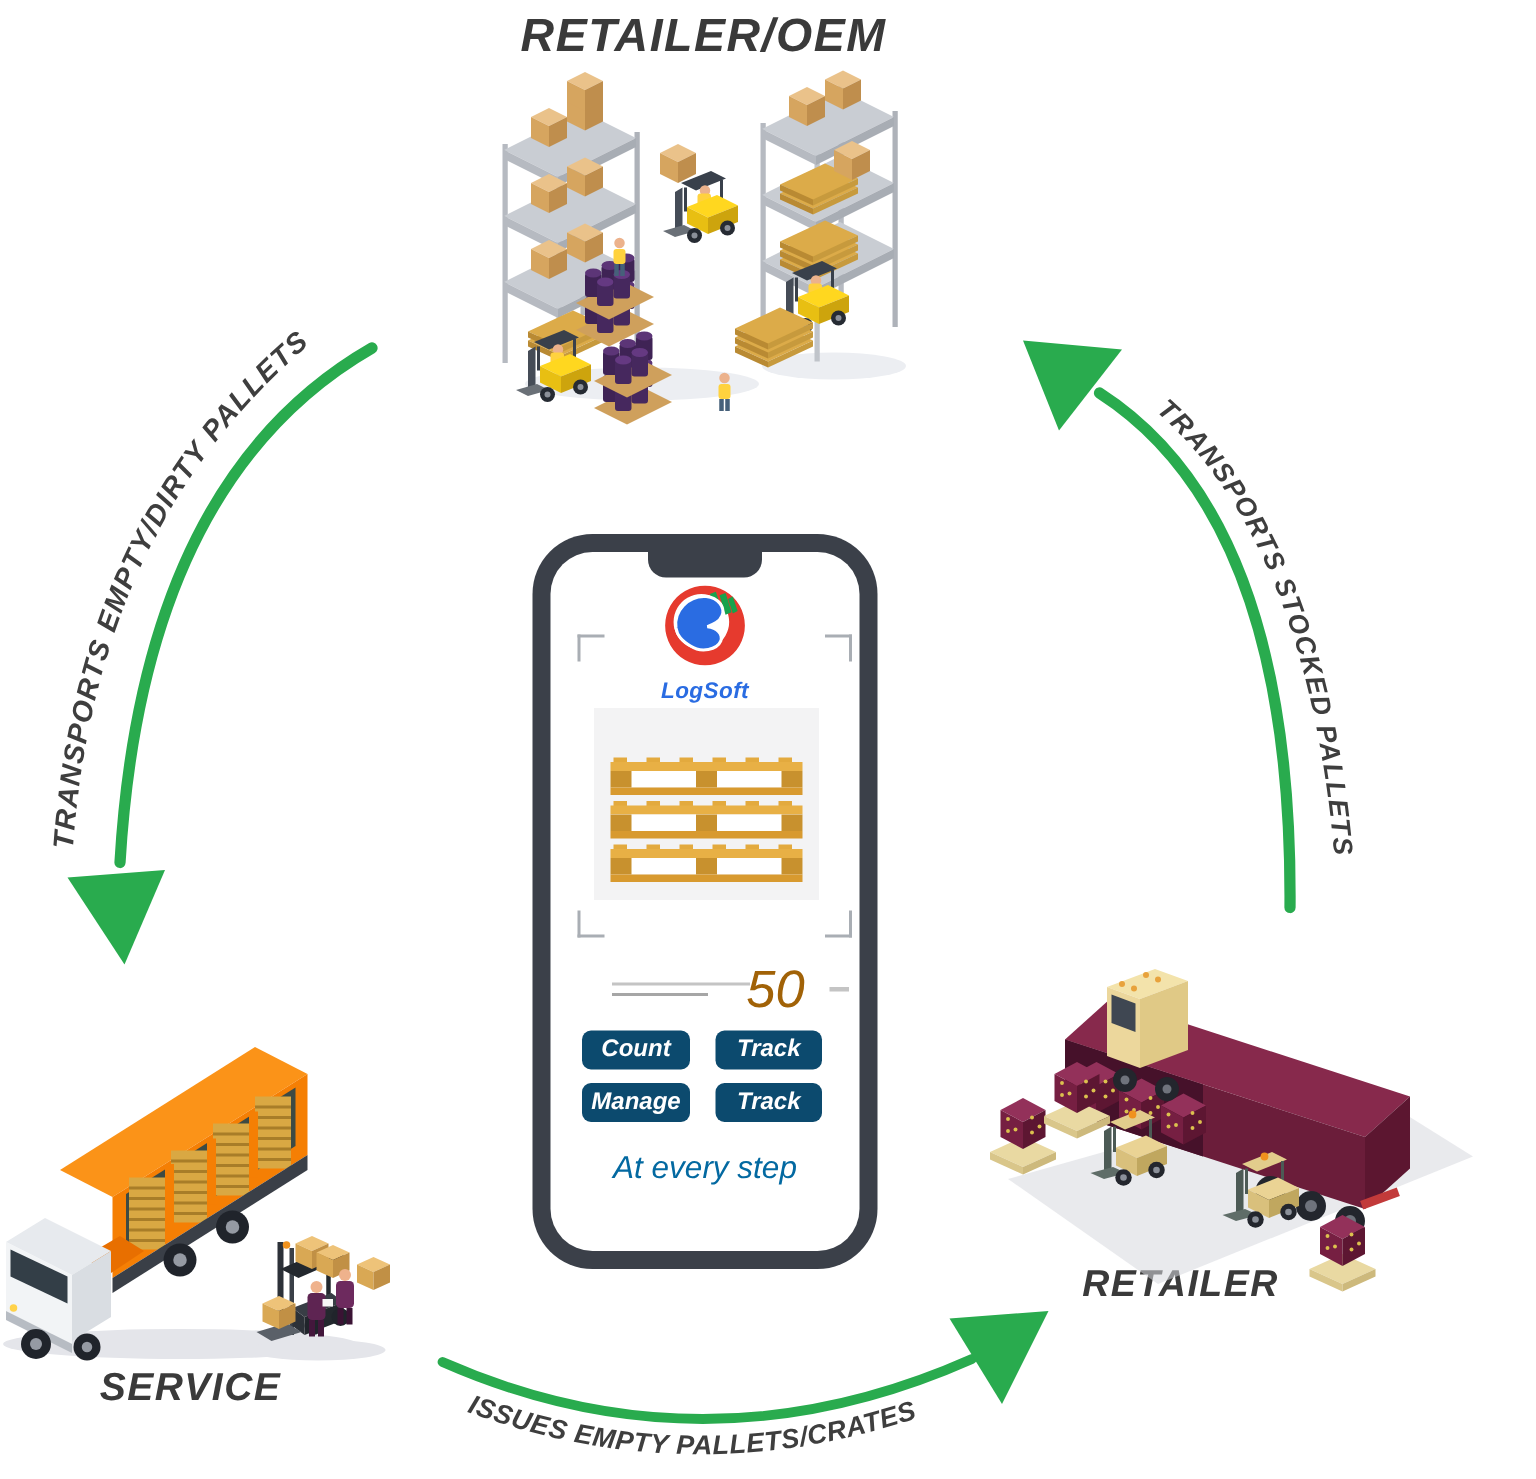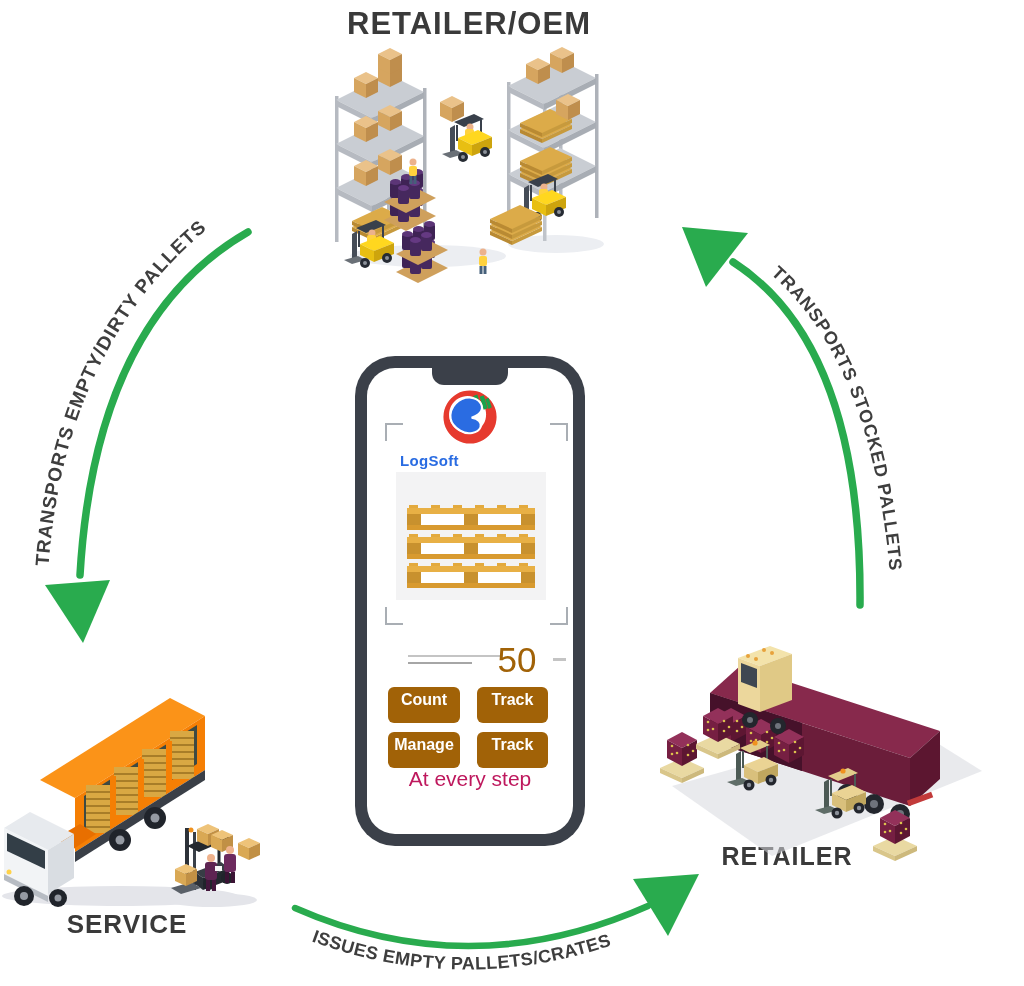--- a/index.html
+++ b/index.html
@@ -1,59 +1,59 @@
 <!DOCTYPE html>
 <html><head>
 <meta charset="utf-8">
 <style>
   html,body{margin:0;padding:0;background:#fff;}
   .canvas{position:relative;width:1024px;height:986px;background:#fff;overflow:hidden;
-          font-family:"Liberation Sans",sans-serif;}
+          font-family:"Liberation Sans",sans-serif;font-style:italic;}
   .abs{position:absolute;}
   
   .node-label{position:absolute;font-weight:700;color:#3a3a3a;letter-spacing:1px;}
   #retailer-label{left:269px;top:6px;width:400px;text-align:center;font-size:31px;}
   #supplier-label{left:687px;top:842px;width:200px;text-align:center;font-size:25px;}
   #service-label{left:17px;top:906px;width:220px;text-align:center;font-size:26px;line-height:37px;}
   
   #arrows-layer{left:0;top:0;pointer-events:none;}
   .arrow-text{font-family:"Liberation Sans",sans-serif;font-weight:700;fill:#3e3e3e;}
   .at-left{font-size:19px;letter-spacing:1px;}
   .at-right{font-size:18px;letter-spacing:1px;}
   .at-bottom{font-size:18px;letter-spacing:.4px;}
   
   .phone{position:absolute;left:355px;top:356px;width:230px;height:490px;
          background:#3b4049;border-radius:40px;}
   .screen{position:absolute;left:12px;top:12px;right:12px;bottom:12px;background:#fff;
           border-radius:28px;overflow:hidden;}
   .notch{position:absolute;top:0;left:50%;transform:translateX(-50%);width:76px;height:17px;
          background:#3b4049;border-radius:0 0 12px 12px;}
   .logo{position:absolute;top:20px;left:50%;transform:translateX(-50%);width:58px;height:58px;}
-  .brand{position:absolute;top:84px;width:100%;color:#2a6ce2;
-         font-weight:700;font-size:15px;letter-spacing:.3px;padding-left:33px;}
+  .brand{position:absolute;top:84px;width:100%;text-align:center;color:#2a6ce2;
+         font-weight:700;font-size:15px;letter-spacing:.3px;}
   .scan-frame{position:absolute;left:18px;top:55px;width:183px;height:202px;}
   .corner{position:absolute;width:16px;height:16px;border:0 solid #a9aeb4;}
   .corner.tl{left:0;top:0;border-left-width:2.5px;border-top-width:2.5px;}
   .corner.tr{right:0;top:0;border-right-width:2.5px;border-top-width:2.5px;}
   .corner.bl{left:0;bottom:0;border-left-width:2.5px;border-bottom-width:2.5px;}
   .corner.br{right:0;bottom:0;border-right-width:2.5px;border-bottom-width:2.5px;}
   .pallet-photo{position:absolute;left:11px;top:49px;width:150px;height:128px;background:#f3f3f4;}
   .lines{position:absolute;left:41px;top:287px;}
   .lines i{display:block;height:2px;background:#c4c4c4;}
   .lines i:first-child{width:92px;}
   .lines i:last-child{width:64px;margin-top:5px;background:#a6a6a6;}
   .count{position:absolute;left:118px;top:272px;width:64px;text-align:center;
          font-size:35px;color:#a16207;}
   .dash{position:absolute;left:186px;top:290px;width:13px;height:3px;background:#c4c4c4;}
   .btn-grid{position:absolute;left:21px;top:319px;display:grid;
             grid-template-columns:72px 71px;gap:9px 17px;}
-  .pbtn{height:36px;background:#a16207;border-radius:6px;color:#fff;font-weight:700;
+  .pbtn{height:26px;background:#0c4a6e;border-radius:6px;color:#fff;font-weight:700;
         font-size:16px;line-height:26px;text-align:center;cursor:pointer;}
   .tagline{position:absolute;top:398px;width:100%;text-align:center;font-size:21px;
-           line-height:26px;font-weight:500;color:#be185d;}
+           line-height:26px;font-weight:500;color:#0369a1;}
   
   #warehouse{left:328px;top:44px;}
   #supplier-art{left:652px;top:636px;}
   #service-art{left:0;top:688px;}
 </style>
 </head>
 <body>
 
 <div class="canvas">
 

